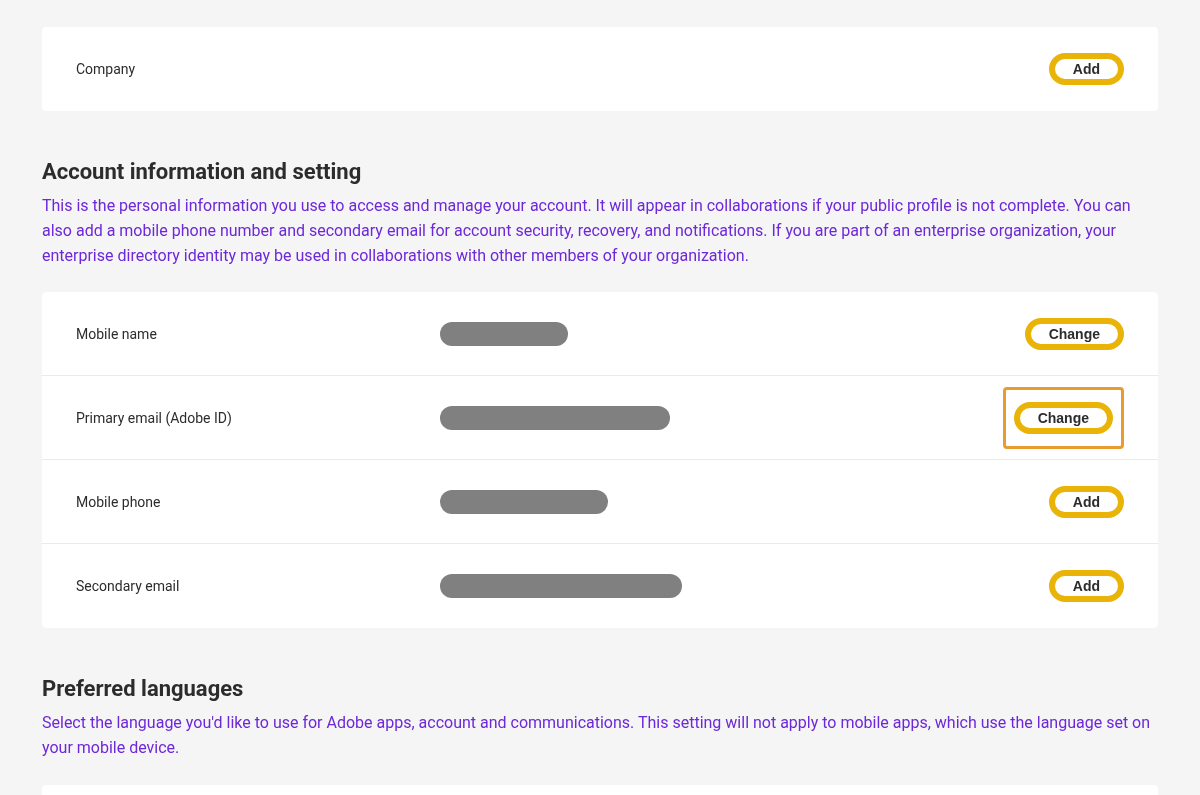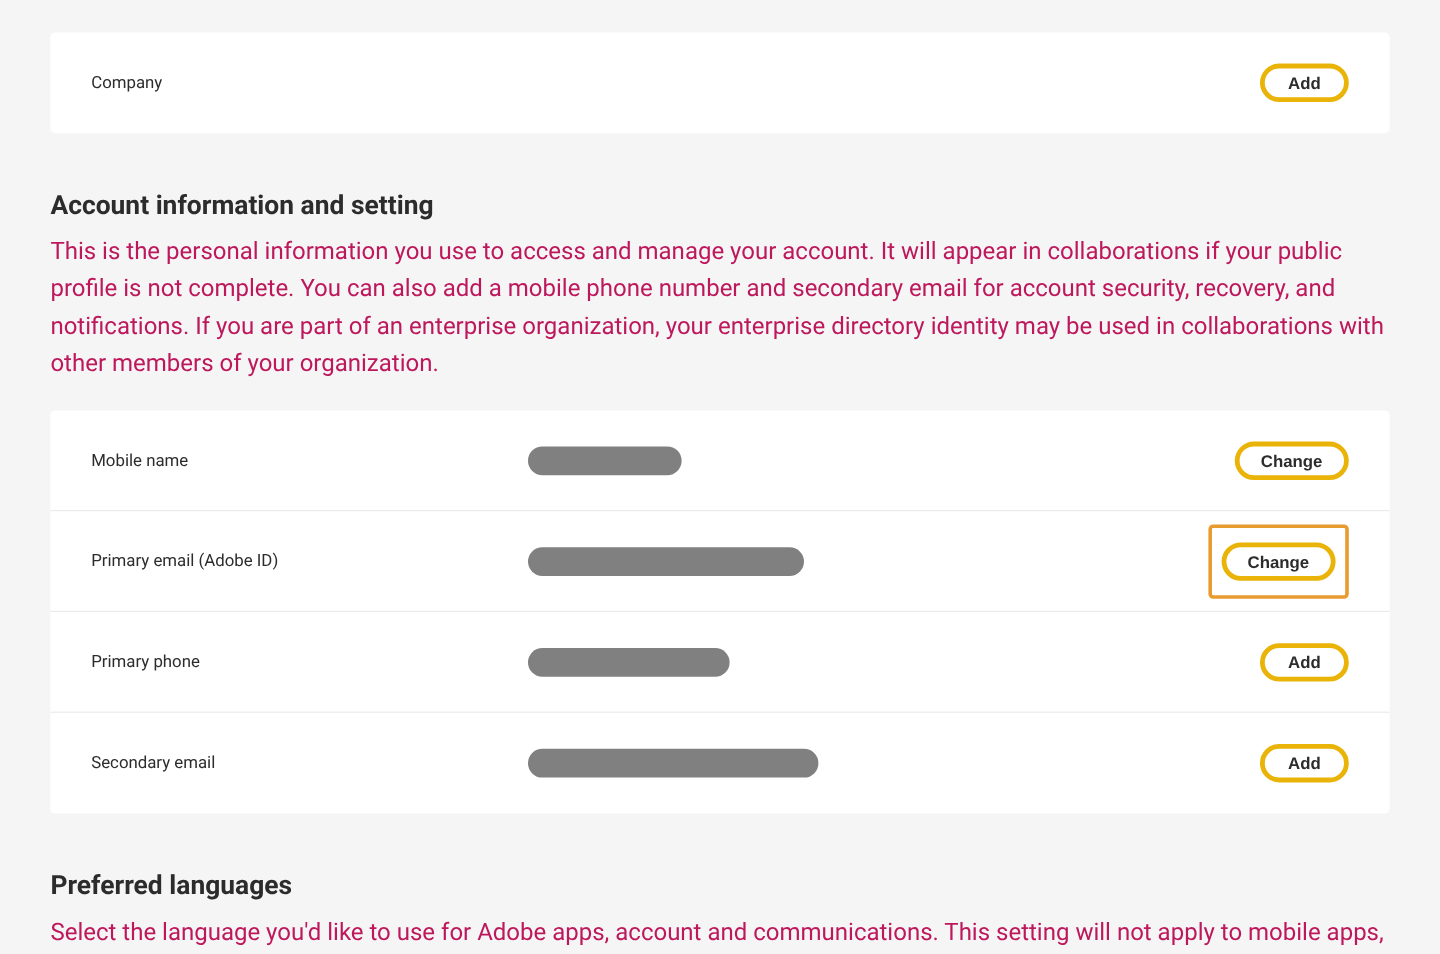--- a/index.html
+++ b/index.html
@@ -45,21 +45,21 @@
     }
     .redacted {
       background: #808080;
       border-radius: 12px;
       height: 24px;
     }
     .row-action {
       flex-shrink: 0;
     }
     .pill-button {
-      border: 4px solid #eab308;
+      border: 6px solid #eab308;
       background: #ffffff;
       color: #2c2c2c;
       font-size: 14px;
       font-weight: 600;
       border-radius: 18px;
       height: 32px;
       min-width: 74px;
       padding: 0 18px;
       cursor: pointer;
       display: inline-flex;
@@ -73,22 +73,22 @@
       display: inline-block;
     }
     .section-title {
       font-size: 22px;
       font-weight: 700;
       color: #2c2c2c;
       margin-top: 48px;
       margin-bottom: 10px;
     }
     .section-desc {
-      font-size: 20px;
-      color: #be185d;
+      font-size: 16px;
+      color: #6d28d9;
       line-height: 1.55;
       margin-bottom: 24px;
     }
     .company-card {
       margin-top: 27px;
     }
     .company-row {
       height: 84px;
       border-bottom: none;
     }
@@ -134,21 +134,21 @@
         <div class="redacted" style="width: 230px;"></div>
       </div>
       <div class="row-action">
         <span class="highlight-frame">
           <button class="pill-button">Change</button>
         </span>
       </div>
     </div>
 
     <div class="row">
-      <div class="row-label">Primary phone</div>
+      <div class="row-label">Mobile phone</div>
       <div class="row-value">
         <div class="redacted" style="width: 168px;"></div>
       </div>
       <div class="row-action">
         <button class="pill-button">Add</button>
       </div>
     </div>
 
     <div class="row">
       <div class="row-label">Secondary email</div>

